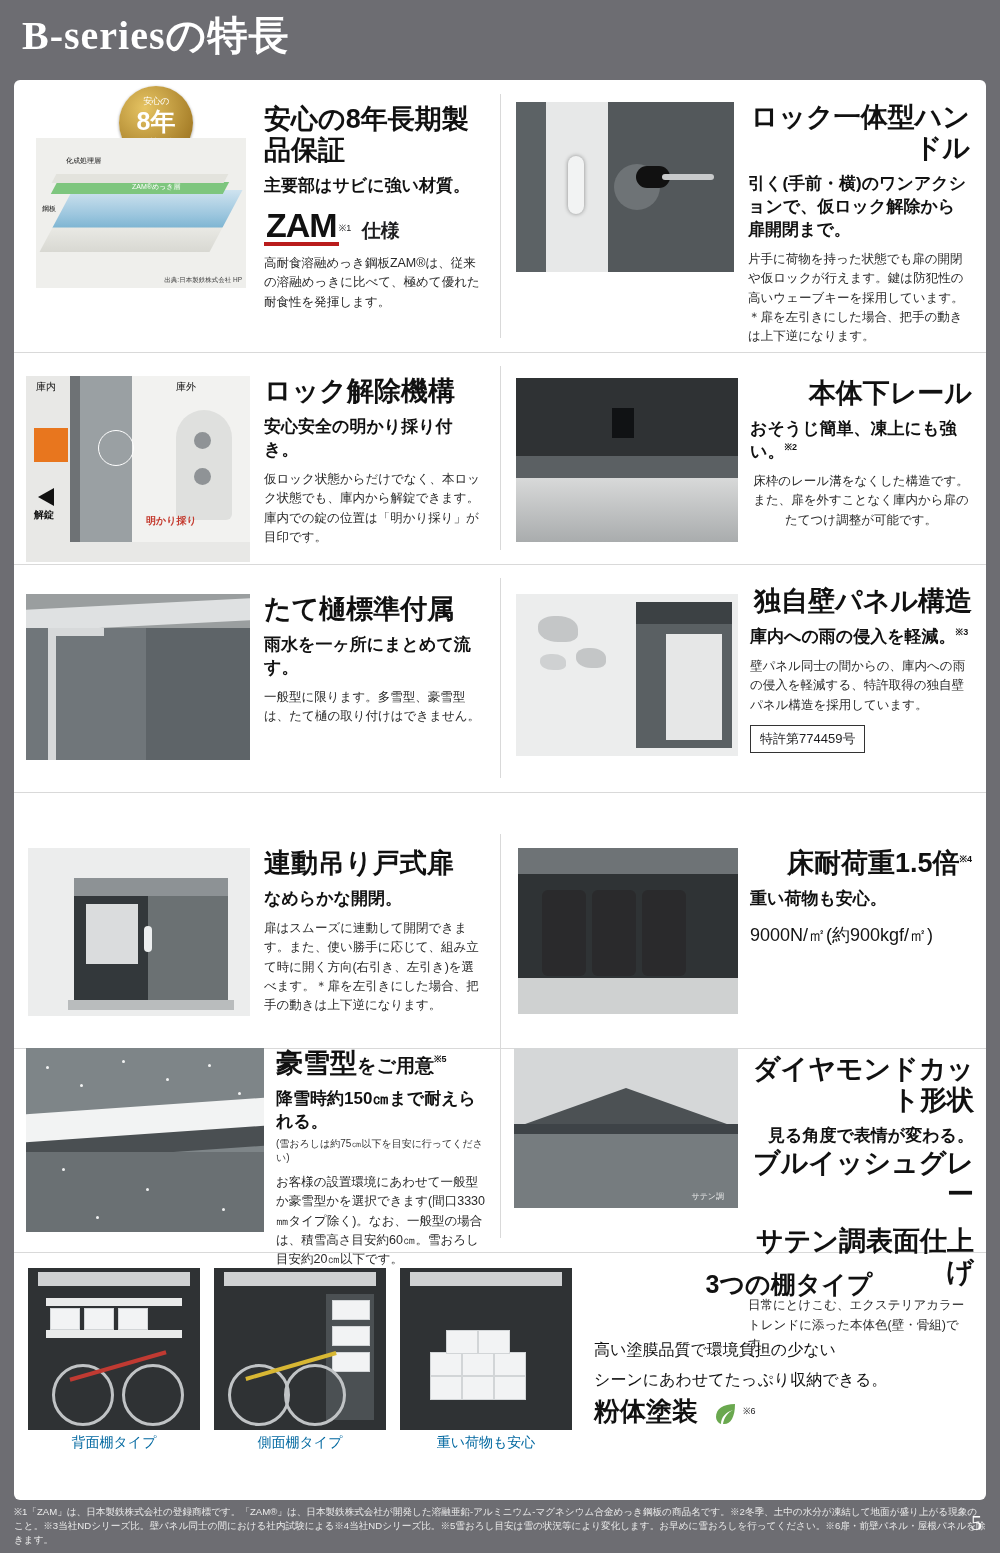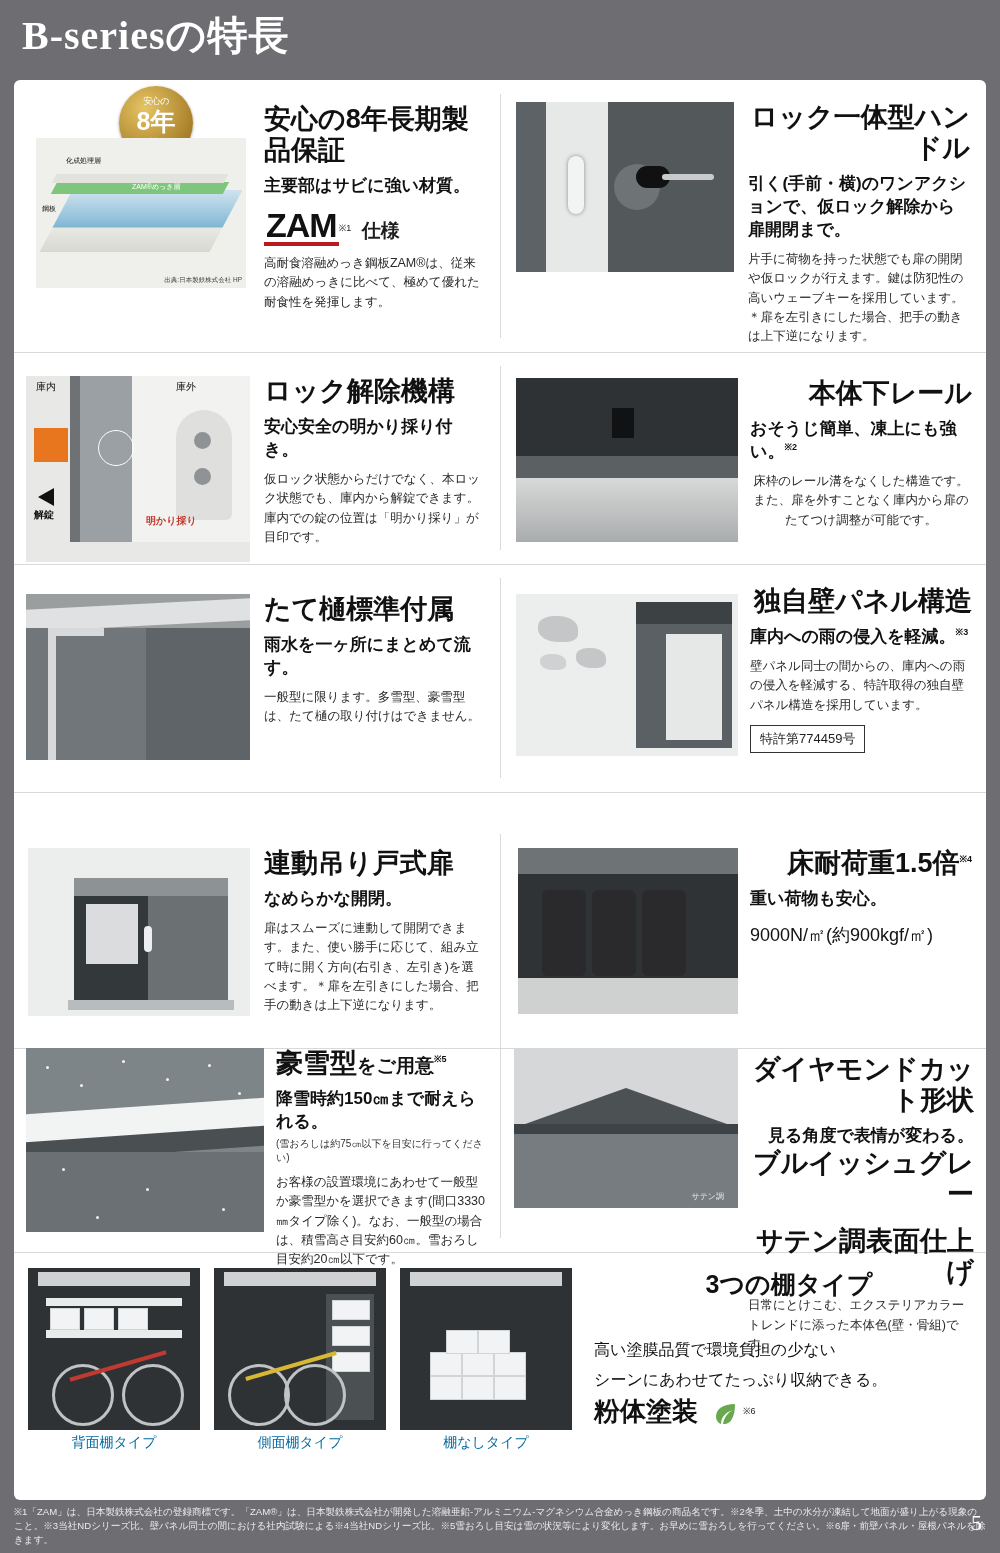--- a/index.html
+++ b/index.html
@@ -327,21 +327,21 @@
         <div class="box" style="left:94px;top:84px;width:30px;height:22px;"></div>
         <div class="box" style="left:30px;top:108px;width:30px;height:22px;"></div>
         <div class="box" style="left:62px;top:108px;width:30px;height:22px;"></div>
         <div class="box" style="left:94px;top:108px;width:30px;height:22px;"></div>
         <div class="box" style="left:46px;top:62px;width:30px;height:22px;"></div>
         <div class="box" style="left:78px;top:62px;width:30px;height:22px;"></div>
       </div>
 
       <div class="caption" style="position:absolute;left:14px;top:182px;width:172px;">背面棚タイプ</div>
       <div class="caption" style="position:absolute;left:200px;top:182px;width:172px;">側面棚タイプ</div>
-      <div class="caption" style="position:absolute;left:386px;top:182px;width:172px;">棚なしタイプ</div>
+      <div class="caption" style="position:absolute;left:386px;top:182px;width:172px;">重い荷物も安心</div>
 
       <div style="position:absolute;left:580px;top:18px;width:390px;">
         <div class="h1" style="font-size:25px;text-align:center;">3つの棚タイプ</div>
         <div class="h2" style="font-weight:400;font-size:16px;margin-top:40px;">高い塗膜品質で環境負担の少ない</div>
         <div class="h2" style="font-weight:400;font-size:16px;">シーンにあわせてたっぷり収納できる。</div>
         <div style="margin-top:6px;">
           <span class="h1" style="font-size:26px;">粉体塗装</span>
           <span style="display:inline-block;vertical-align:middle;margin-left:10px;">
             <svg width="26" height="26" viewBox="0 0 26 26">
                 <path d="M23 3C11 3 4 8 4 16c0 3 2 6 5 7 0-7 5-12 12-14-6 3-9 8-10 14 7 1 12-6 12-20z" fill="#6aa84f"></path>

